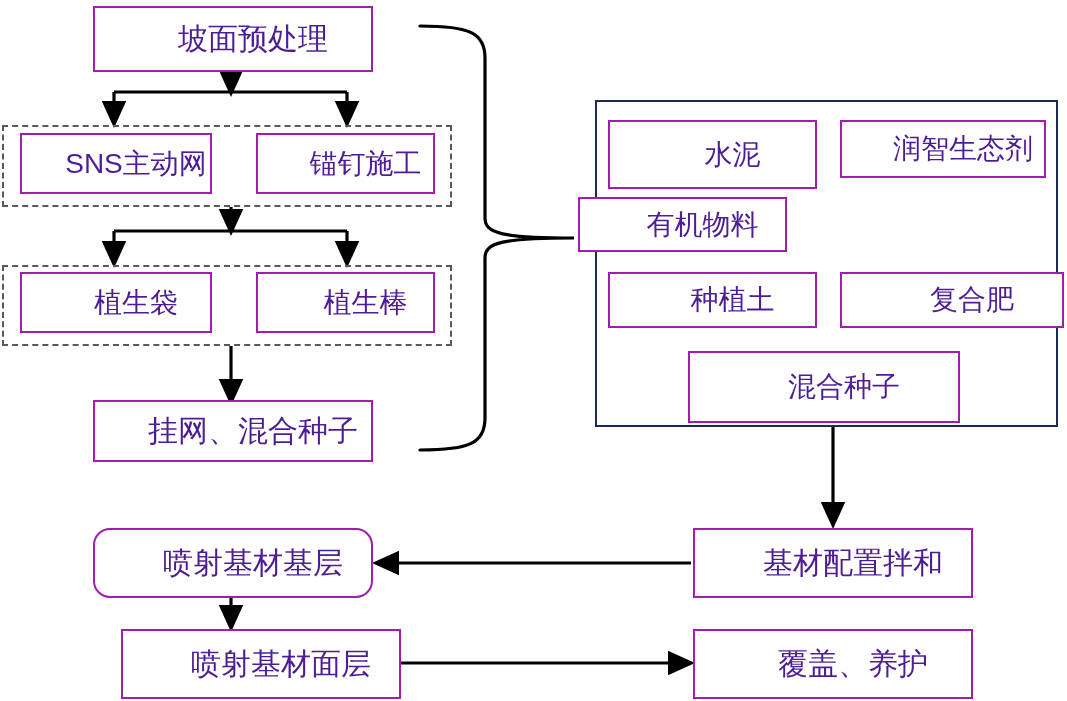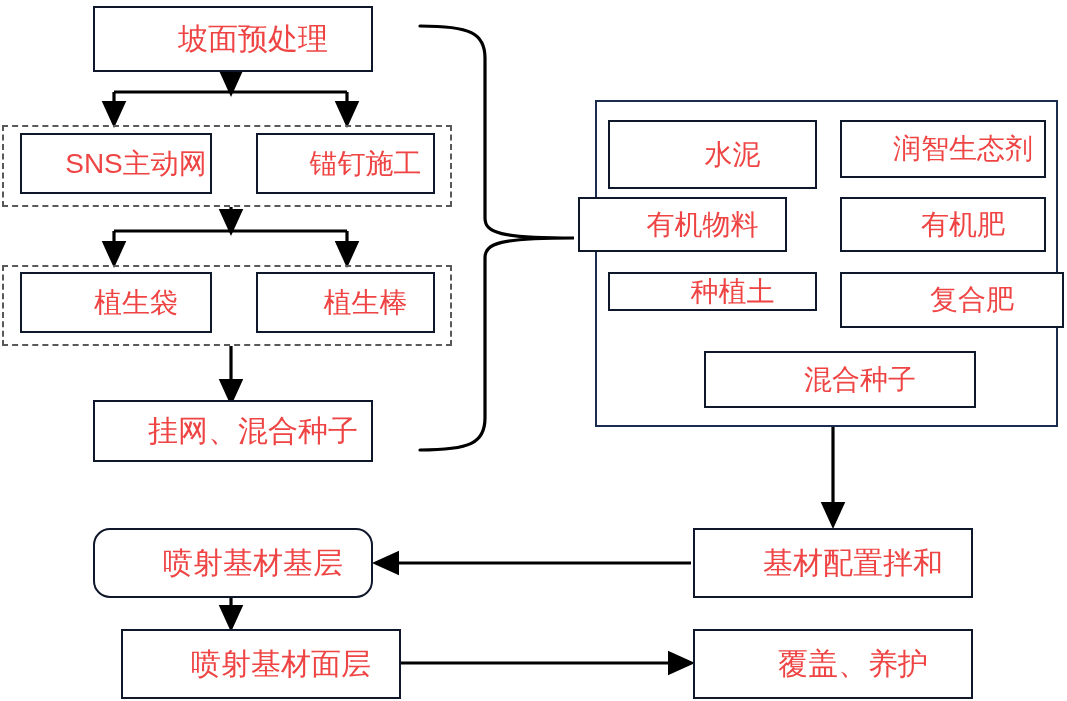--- a/index.html
+++ b/index.html
@@ -11,26 +11,26 @@
     position: relative;
     width: 1067px;
     height: 701px;
     background: #ffffff;
     font-family: "Liberation Sans", "DejaVu Sans", sans-serif;
     overflow: hidden;
   }
   .node {
     position: absolute;
     box-sizing: border-box;
-    border: 2px solid #0f172a;
+    border: 2px solid #a21caf;
     background: #ffffff;
     display: flex;
     align-items: center;
     justify-content: center;
-    color: #ef4444;
+    color: #4c1d95;
     white-space: nowrap;
     line-height: 1;
     padding-left: 40px;
   }
   .node-lg   { font-size: 30px; }
   .node-md   { font-size: 28px; }
   .group-dashed {
     position: absolute;
     box-sizing: border-box;
     border: 2px dashed #595959;
@@ -141,32 +141,29 @@
   <div class="node node-md" style="left:608px; top:120px; width:209px; height:69px;">
     <span>水泥</span>
   </div>
   <div class="node node-md" style="left:840px; top:120px; width:206px; height:58px;">
     <span>润智生态剂</span>
   </div>
 
   <div class="node node-md" style="left:578px; top:197px; width:209px; height:55px;">
     <span>有机物料</span>
   </div>
-  <div class="node node-md" style="left:840px; top:197px; width:206px; height:55px;">
-    <span>有机肥</span>
-  </div>
 
-  <div class="node node-md" style="left:608px; top:272px; width:209px; height:39px;">
+  <div class="node node-md" style="left:608px; top:272px; width:209px; height:56px;">
     <span>种植土</span>
   </div>
   <div class="node node-md" style="left:840px; top:272px; width:224px; height:56px;">
     <span>复合肥</span>
   </div>
 
-  <div class="node node-md" style="left:688px; top:351px; width:272px; height:57px;margin-left:16px;">
+  <div class="node node-md" style="left:688px; top:351px; width:272px; height:72px;">
     <span>混合种子</span>
   </div>
 
   <div class="node node-lg" style="left:93px; top:528px; width:280px; height:70px;border-radius:17px;">
     <span>喷射基材基层</span>
   </div>
 
   <div class="node node-lg" style="left:693px; top:528px; width:280px; height:70px;">
     <span>基材配置拌和</span>
   </div>

